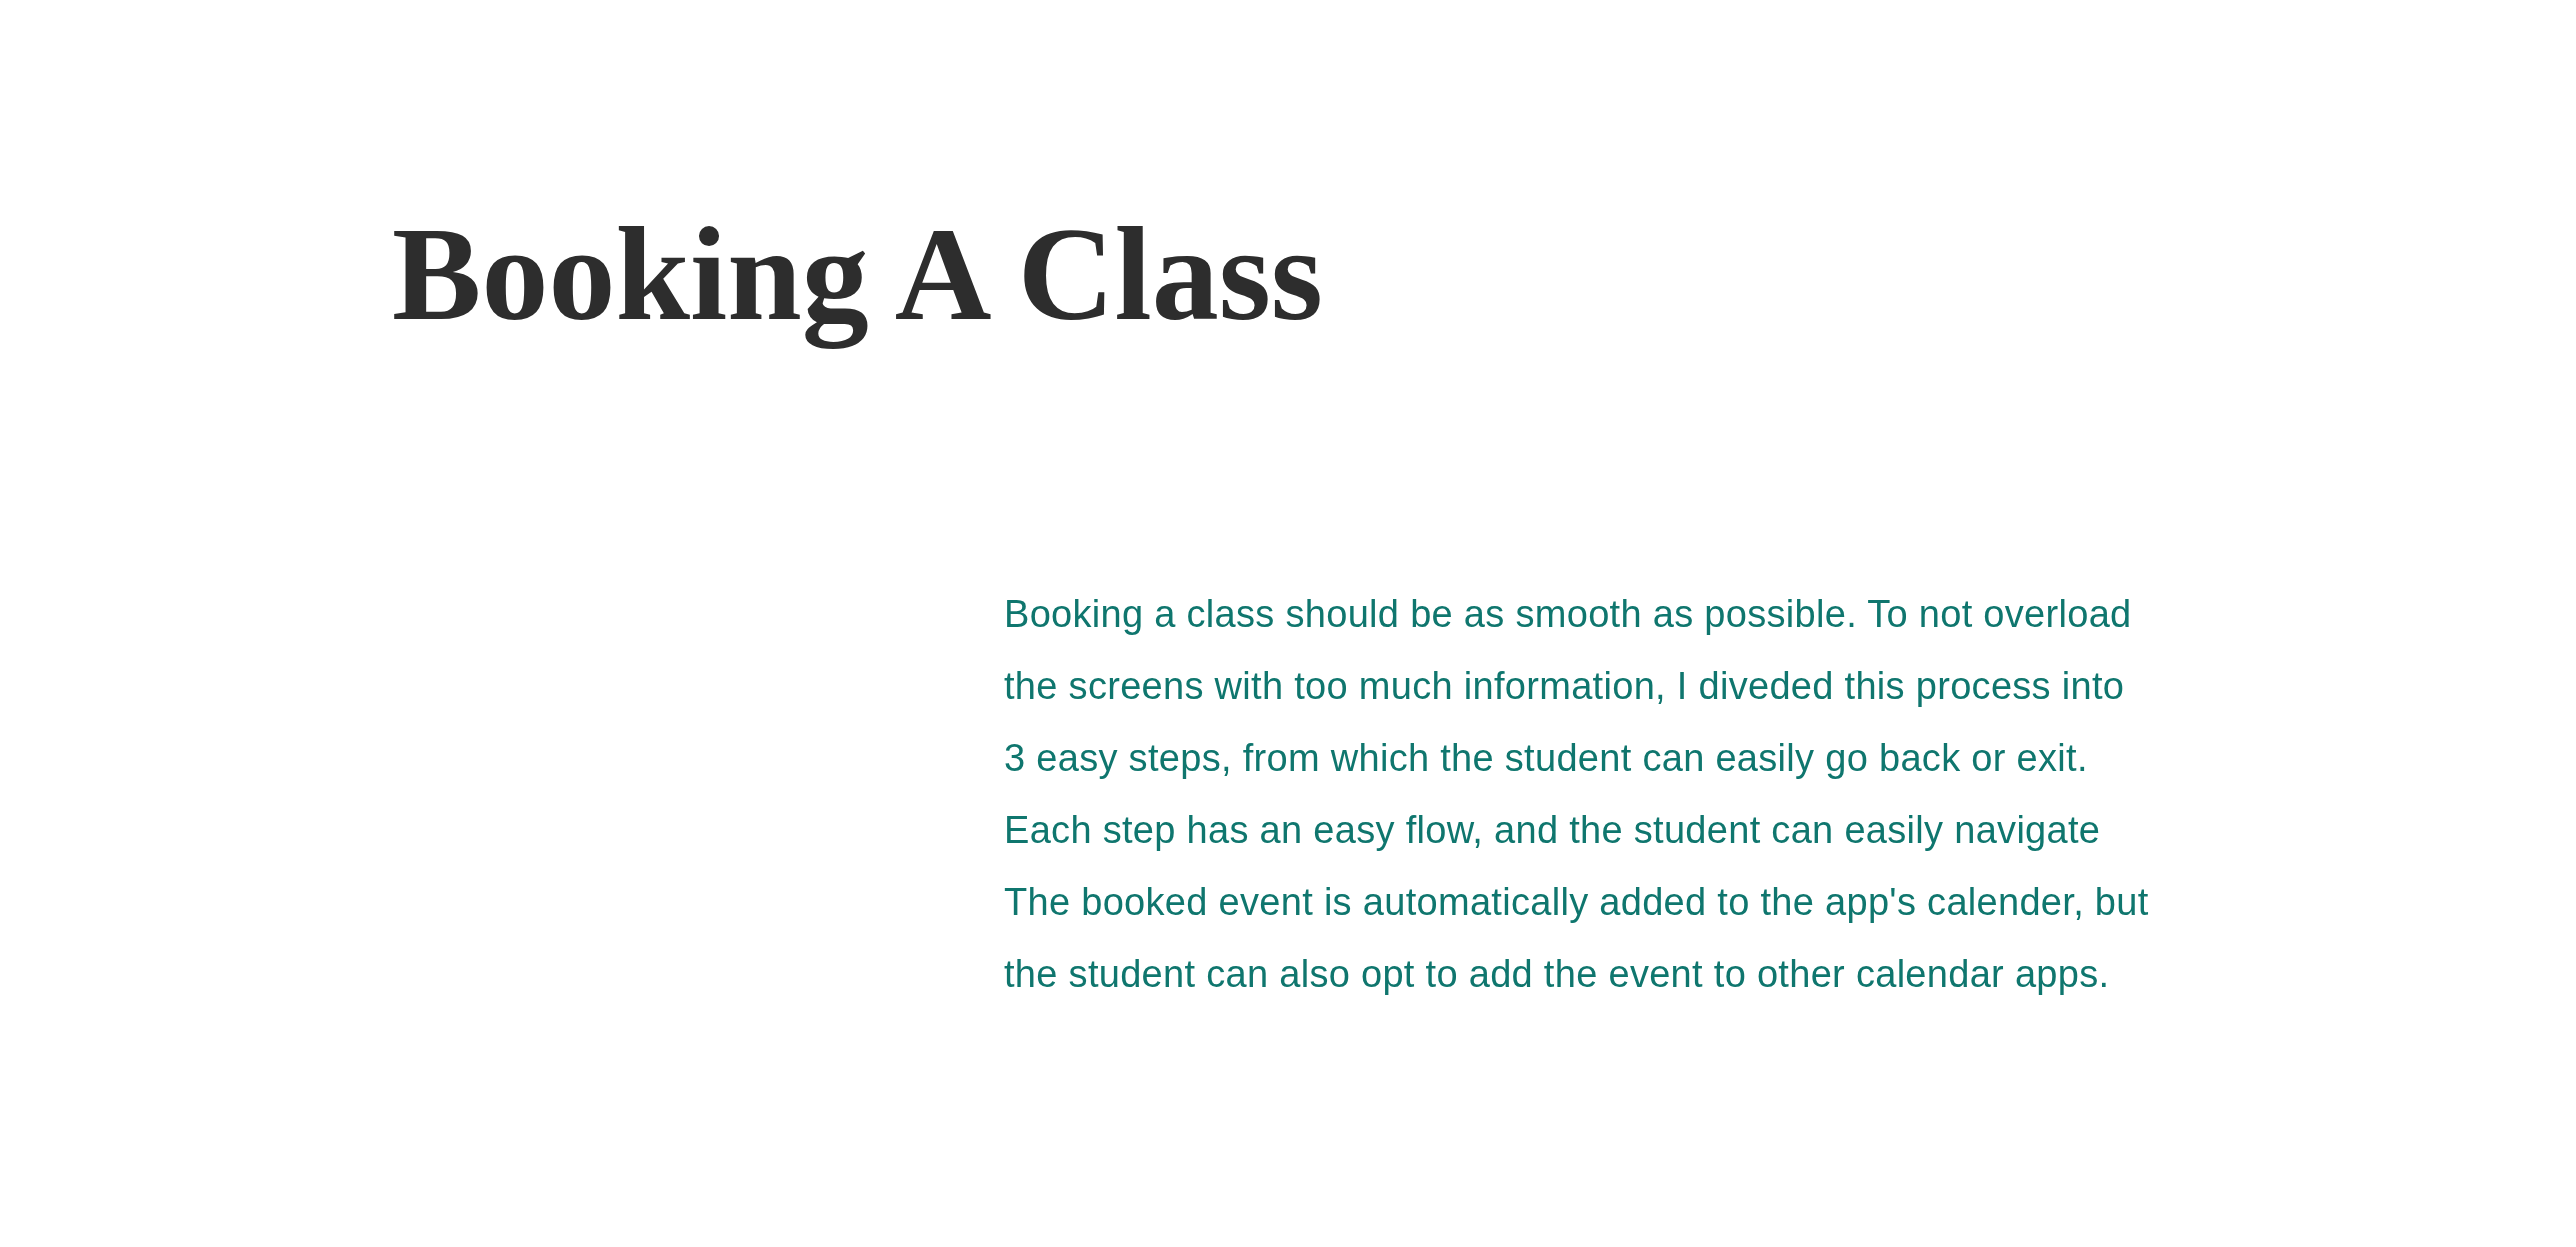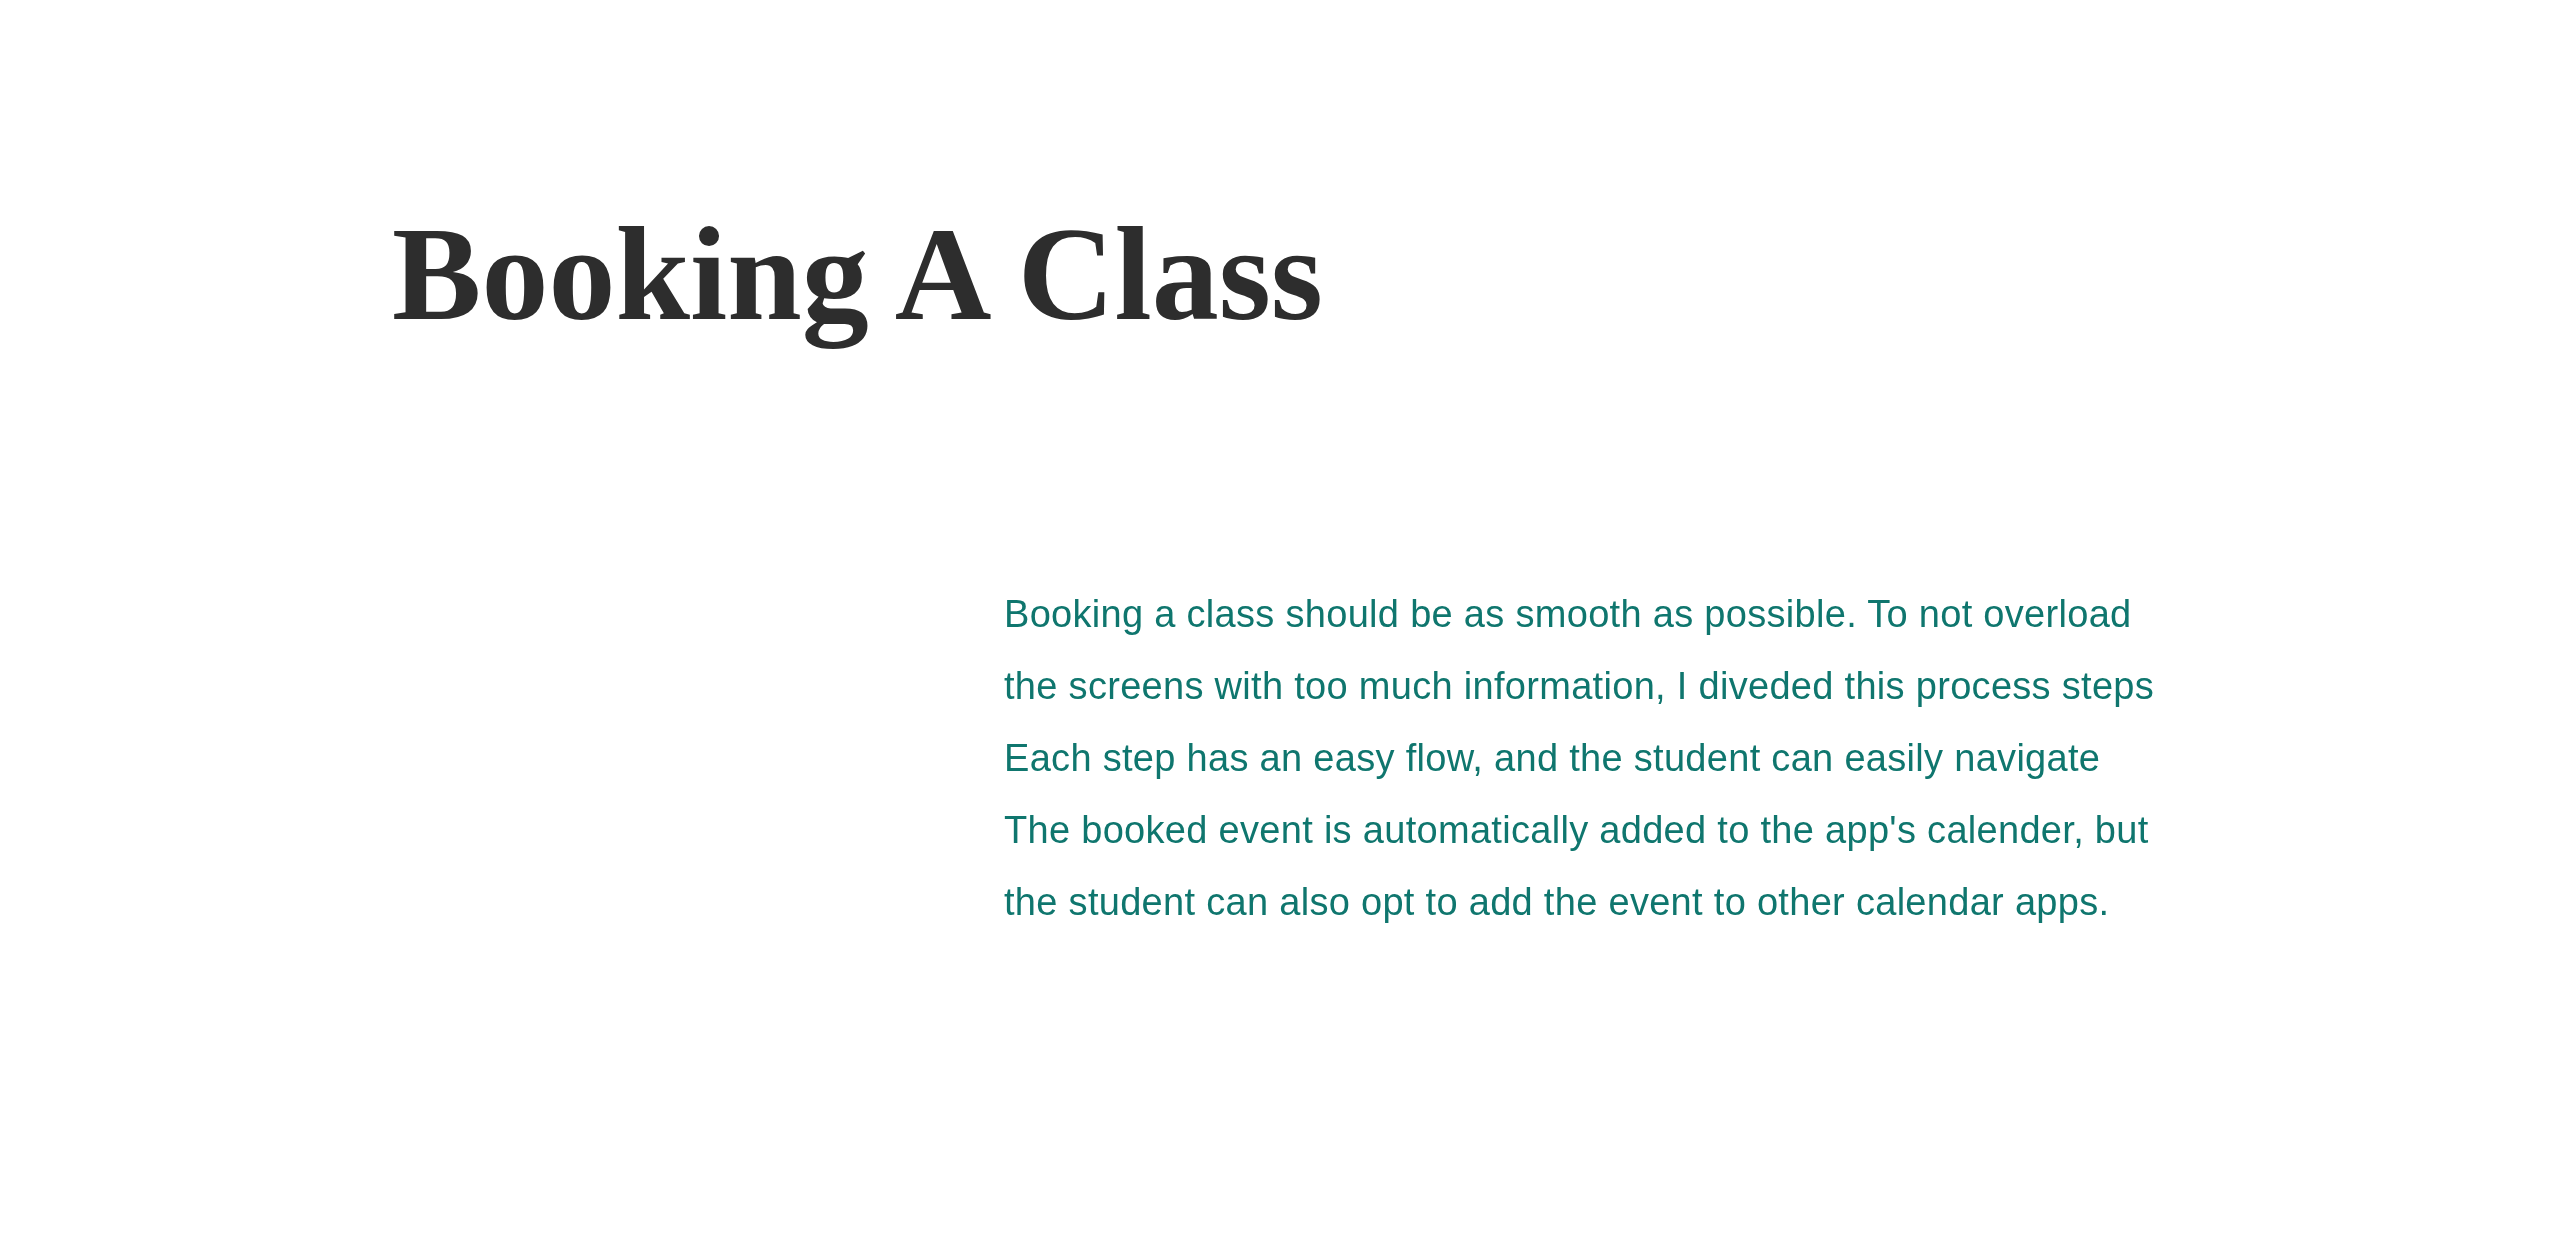--- a/index.html
+++ b/index.html
@@ -46,20 +46,21 @@
 </style>
 </head>
 <body>
 
 <div class="page">
 
   <h1 class="page-title">Booking A Class</h1>
 
   <div class="body-paragraph">
     <div class="paragraph-line">Booking a class should be as smooth as possible. To not overload</div>
-    <div class="paragraph-line">the screens with too much information, I diveded this process steps</div>
+    <div class="paragraph-line">the screens with too much information, I diveded this process into</div>
+    <div class="paragraph-line">3 easy steps, from which the student can easily go back or exit.</div>
     <div class="paragraph-line">Each step has an easy flow, and the student can easily navigate</div>
     <div class="paragraph-line">The booked event is automatically added to the app's calender, but</div>
     <div class="paragraph-line">the student can also opt to add the event to other calendar apps.</div>
   </div>
 
 </div>
 
 
 </body></html>

